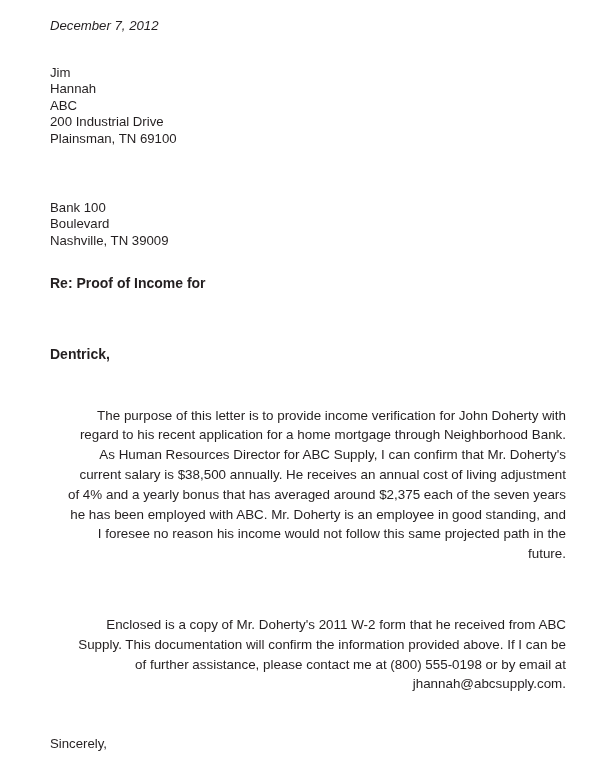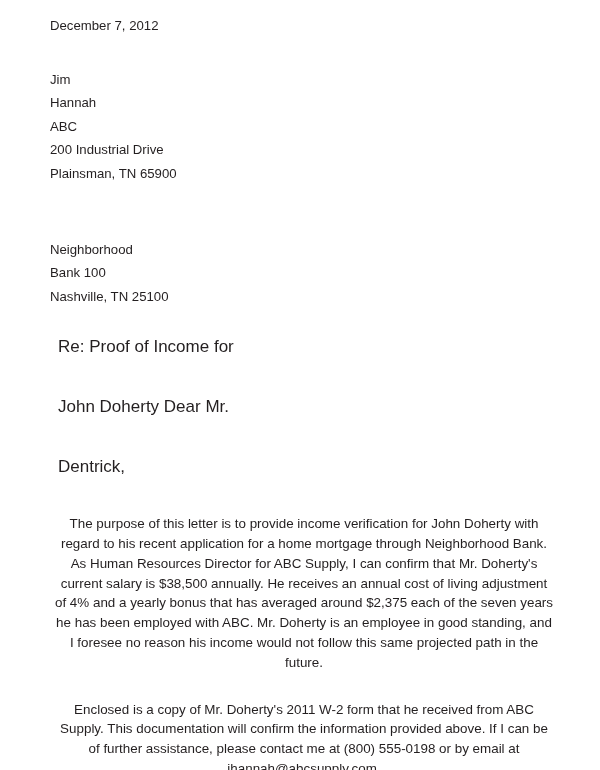--- a/index.html
+++ b/index.html
@@ -28,58 +28,59 @@
   .letter {
     width: 500px;
   }
 
   
   .line {
     font-size: 13.2px;
     line-height: 16.6px;
     color: #231f20;
     white-space: pre-wrap;
-    margin-top: 7px;
   }
 
   
   .date-line {
     font-size: 13.2px;
     line-height: 16.6px;
     margin: 0 0 0 0;
+    font-style: italic;
   }
 
   
   .address-block {
     margin: 0;
     padding: 0;
   }
   .address-block .line {
     display: block;
   }
 
   .gap-after-date   { height: 30px; }
   .gap-after-sender { height: 52px; }
   .gap-after-recipient { height: 26px; }
 
   
   .solo-line {
-    font-size: 17px;
+    font-size: 14px;
     line-height: 16.6px;
-    margin: 8px;
+    margin: 0;
+    font-weight: bold;
   }
   .gap-solo { height: 27px; }
 
   
   .para {
     font-size: 13.4px;
     line-height: 19.8px;
     color: #231f20;
-    margin: 4px;
-    text-align: center;
+    margin: 16px;
+    text-align: right;
     width: 500px;
     white-space: pre-wrap;
   }
   .gap-para { height: 19px; }
 
   
   .gap-before-closing { height: 26px; }
   .closing-line {
     font-size: 13.2px;
     line-height: 16.6px;
@@ -94,38 +95,37 @@
 
     <div class="date-line line">December 7, 2012</div>
 
     <div class="gap-after-date"></div>
 
     <div class="address-block">
       <span class="line">Jim</span>
       <span class="line">Hannah</span>
       <span class="line">ABC</span>
       <span class="line">200 Industrial Drive</span>
-      <span class="line">Plainsman, TN 65900</span>
+      <span class="line">Plainsman, TN 69100</span>
     </div>
 
     <div class="gap-after-sender"></div>
 
     <div class="address-block">
-      <span class="line">Neighborhood</span>
       <span class="line">Bank 100</span>
-      <span class="line">Nashville, TN 25100</span>
+      <span class="line">Boulevard</span>
+      <span class="line">Nashville, TN 39009</span>
     </div>
 
     <div class="gap-after-recipient"></div>
 
     <div class="solo-line">Re: Proof of Income for</div>
 
     <div class="gap-solo"></div>
 
-    <div class="solo-line">John Doherty Dear Mr.</div>
 
     <div class="gap-solo"></div>
 
     <div class="solo-line">Dentrick,</div>
 
     <div class="gap-solo"></div>
 
     <p class="para">The purpose of this letter is to provide income verification for John Doherty with regard to his recent application for a home mortgage through Neighborhood Bank. As Human Resources Director for ABC Supply, I can confirm that Mr. Doherty's current salary is $38,500 annually. He receives an annual cost of living adjustment of 4% and a yearly bonus that has averaged around $2,375 each of the seven years he has been employed with ABC. Mr. Doherty is an employee in good standing, and I foresee no reason his income would not follow this same projected path in the future.</p>
 
     <div class="gap-para"></div>

